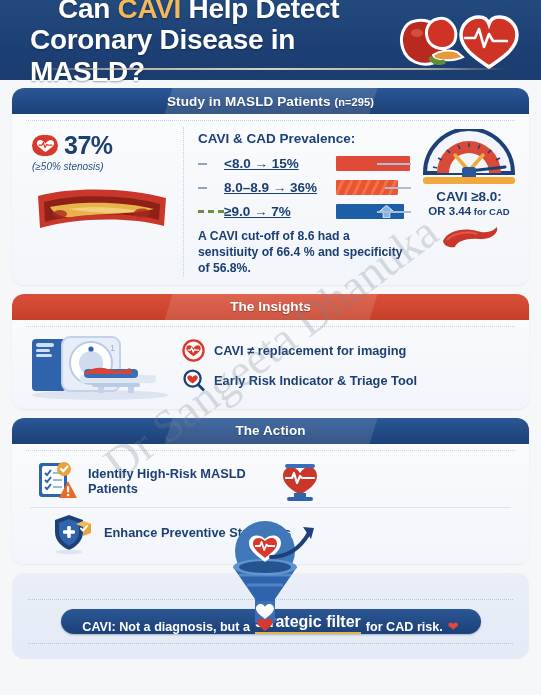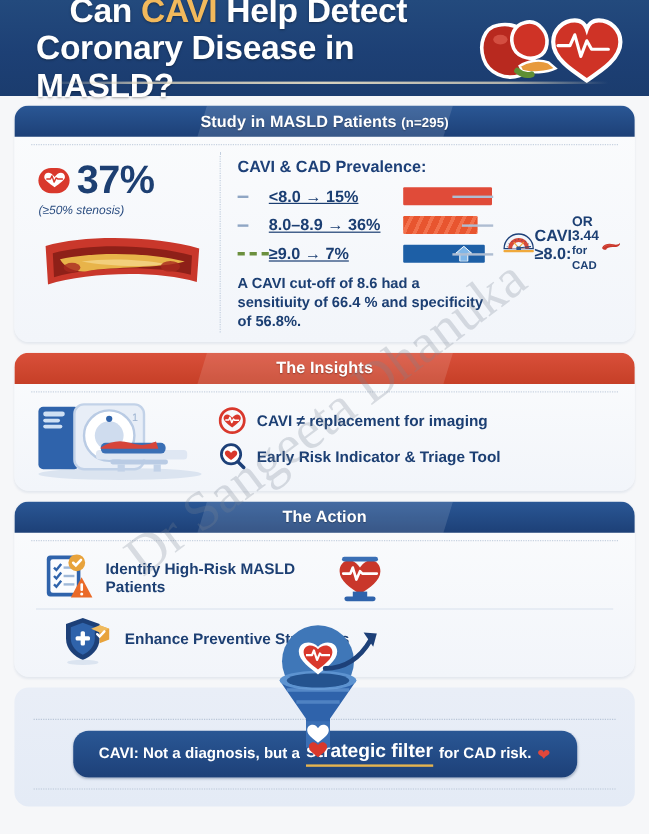--- a/index.html
+++ b/index.html
@@ -98,21 +98,21 @@
     position: relative;
   }
   .stat-row { display: flex; align-items: center; gap: 6px; }
   .stat-badge {
     width: 26px; height: 21px; border-radius: 11px;
     background: #d9382c;
     display: flex; align-items: center; justify-content: center;
     flex: 0 0 auto;
   }
   .stat-badge svg { display: block; }
-  .stat-num { font-size: 33px; font-weight: bold; color: #1d3f72; letter-spacing: -.5px; }
+  .stat-num { font-size: 25px; font-weight: bold; color: #1d3f72; letter-spacing: -.5px; }
   .stat-label { font-size: 12.5px; font-weight: bold; color: #1d4078; margin-top: 3px; line-height: 1.15; }
   .stat-sub { font-size: 10px; font-style: italic; color: #2b4d80; margin-top: 1px; }
   .artery { margin-top: 10px; width: 140px; height: 56px; }
 
   .col-mid { flex: 1; padding: 4px 6px 0 14px; }
   .mid-title { font-size: 13.5px; font-weight: bold; color: #1d4078; margin-bottom: 7px; }
 
   .bar-row { display: flex; align-items: center; height: 21px; margin-bottom: 3px; }
   .bar-dash { width: 26px; flex: 0 0 auto; display: flex; align-items: center; }
   .bar-dash i { display: block; height: 2px; width: 9px; }
@@ -135,21 +135,21 @@
     font-size: 12.2px;
     font-weight: bold;
     color: #1c3f73;
     line-height: 1.3;
     margin-top: 7px;
   }
 
   .col-right {
     width: 108px;
     padding: 2px 6px 0 2px;
-    display: flex; align-items: center;
+    display: flex; flex-direction: column; align-items: center;
   }
   .gauge { width: 96px; height: 58px; }
   .or-title { font-size: 13.5px; font-weight: bold; color: #1c3f73; margin-top: 2px; }
   .or-sub { font-size: 11.5px; font-weight: bold; color: #1c3f73; margin-top: 1px; }
   .or-sub .small { font-size: 9.5px; }
 
   
   .insight-body { display: flex; align-items: center; padding: 4px 10px 8px 10px; min-height: 74px; }
   .scanner { width: 148px; height: 70px; flex: 0 0 auto; }
   .insight-list { flex: 1; padding-left: 12px; }
@@ -172,24 +172,24 @@
     border-radius: 12px;
     padding: 26px 0 14px 0;
     position: relative;
     min-height: 86px;
   }
   .footer-dot-top { border-top: 1px dotted #b9c6d8; margin: 0 16px 9px 16px; }
   .footer-dot-bot { border-top: 1px dotted #b9c6d8; margin: 9px 16px 0 16px; }
   .pill {
     margin: 0 auto;
     width: 420px;
-    height: 39px;
+    height: 25px;
     border-radius: 13px;
     background: linear-gradient(180deg,#2a5795 0%, #1d4078 100%);
-    display: flex; align-items: center; justify-content: center;
+    display: flex; align-items: flex-end; justify-content: center;
     gap: 5px;
     box-shadow: 0 1px 2px rgba(20,45,90,.3);
   }
   .pill-text { color: #fff; font-size: 12.6px; font-weight: bold; }
   .pill-em {
     color: #fff; font-weight: bold;
     border-bottom: 2px solid #e5b44f;
     padding-bottom: 1px;
   }
   .pill-heart { font-size: 13px; color: #e2483c; }

